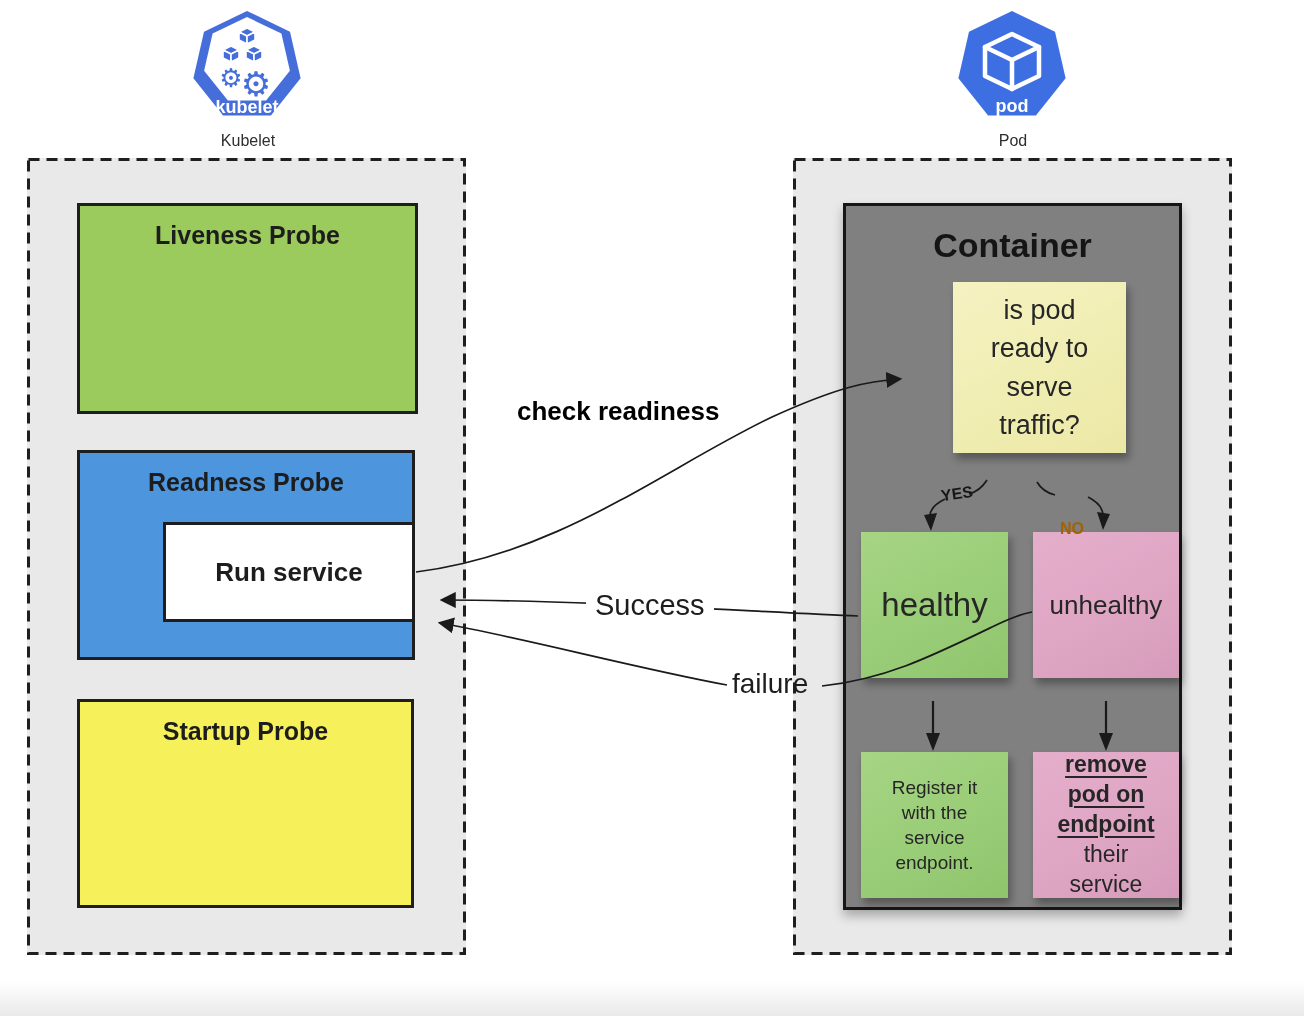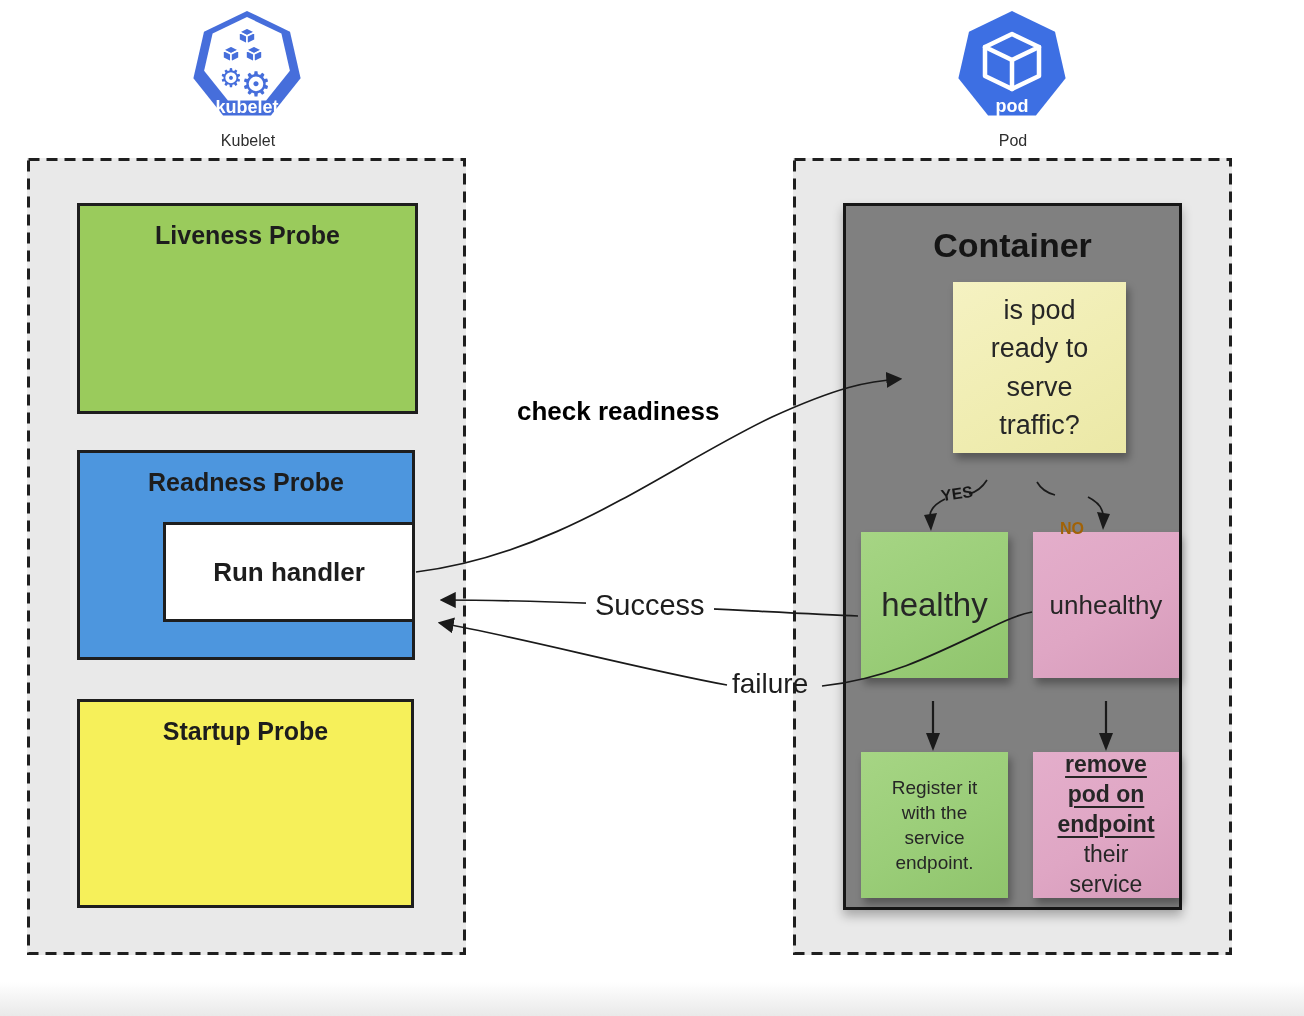--- a/index.html
+++ b/index.html
@@ -104,21 +104,21 @@
   </svg>
   <div class="caption" style="left:962px;top:132px;width:102px;">Pod</div>
 
   <div class="probe readiness">
     <div class="probe-title">Readness Probe</div>
   </div>
   <div class="probe liveness">
     <div class="probe-title">Liveness Probe</div>
   </div>
   <div class="runhandler">
-    <span>Run handler</span>
+    <span>Run service</span>
   </div>
   <div class="probe startup">
     <div class="probe-title">Startup Probe</div>
   </div>
 
   <div class="container-box">
     <div class="container-title">Container</div>
   </div>
 
   <div class="note note-question">

